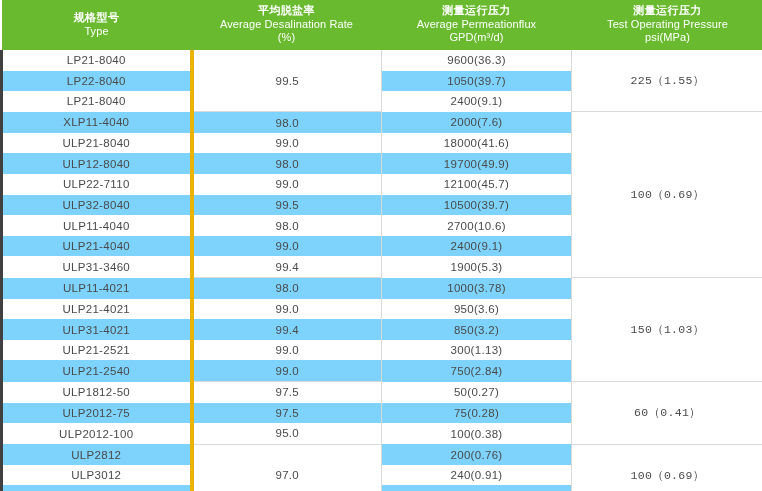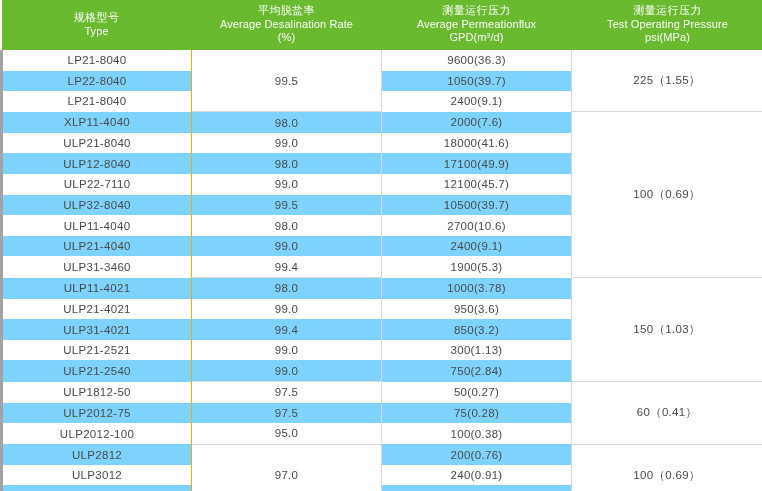--- a/index.html
+++ b/index.html
@@ -31,20 +31,21 @@
     padding: 4px 2px 5px 2px;
     height: 41px;
     line-height: 1.18;
     border: none;
   }
   .hd-cn {
     font-size: 11px;
     letter-spacing: 0.4px;
     display: block;
     font-family: "DejaVu Sans", "Liberation Sans", sans-serif;
+    font-weight: bold;
   }
   .hd-en {
     font-size: 11px;
     display: block;
     letter-spacing: 0.1px;
   }
   .hd-unit {
     font-size: 11px;
     display: block;
     letter-spacing: 0.1px;
@@ -65,24 +66,24 @@
 
   
   tbody tr.alt td.tinted {
     background: #7dd3fc;
   }
   tbody td.tinted {
     background: #ffffff;
   }
 
   
-  td.col-type    { border-left: 3px solid #a3a3a3; }
-  td.col-rate    { border-left: 1px solid #eab308; }
+  td.col-type    { border-left: 3px solid #404040; }
+  td.col-rate    { border-left: 4px solid #eab308; }
   td.col-flux    { border-left: 1px solid #d9d9d9; }
-  td.col-press   { border-left: 1px solid #d9d9d9; border-right: 3px solid #22c55e; }
+  td.col-press   { border-left: 1px solid #d9d9d9; border-right: 1px solid #22c55e; font-family: Liberation Mono, monospace; }
 
   td.merged {
     background: #ffffff;
   }
   tr.grouptop td.col-press,
   tr.grouptop td.col-rate {
     border-top: 1px solid #d9d9d9;
   }
 </style>
 </head>
@@ -140,21 +141,21 @@
         <td class="col-press merged" rowspan="8">100（0.69）</td>
       </tr>
       <tr>
         <td class="col-type tinted">ULP21-8040</td>
         <td class="col-rate tinted">99.0</td>
         <td class="col-flux tinted">18000(41.6)</td>
       </tr>
       <tr class="alt">
         <td class="col-type tinted">ULP12-8040</td>
         <td class="col-rate tinted">98.0</td>
-        <td class="col-flux tinted">17100(49.9)</td>
+        <td class="col-flux tinted">19700(49.9)</td>
       </tr>
       <tr>
         <td class="col-type tinted">ULP22-7110</td>
         <td class="col-rate tinted">99.0</td>
         <td class="col-flux tinted">12100(45.7)</td>
       </tr>
       <tr class="alt">
         <td class="col-type tinted">ULP32-8040</td>
         <td class="col-rate tinted">99.5</td>
         <td class="col-flux tinted">10500(39.7)</td>

